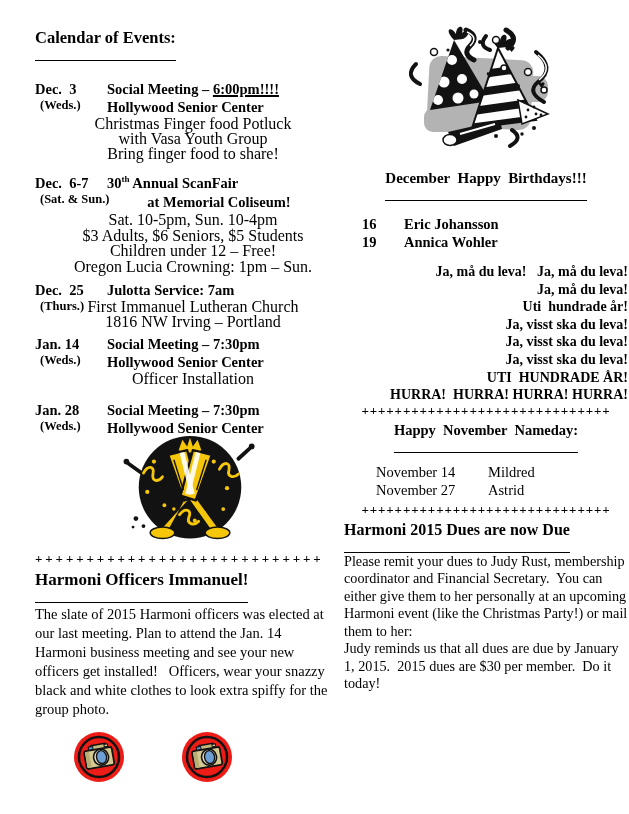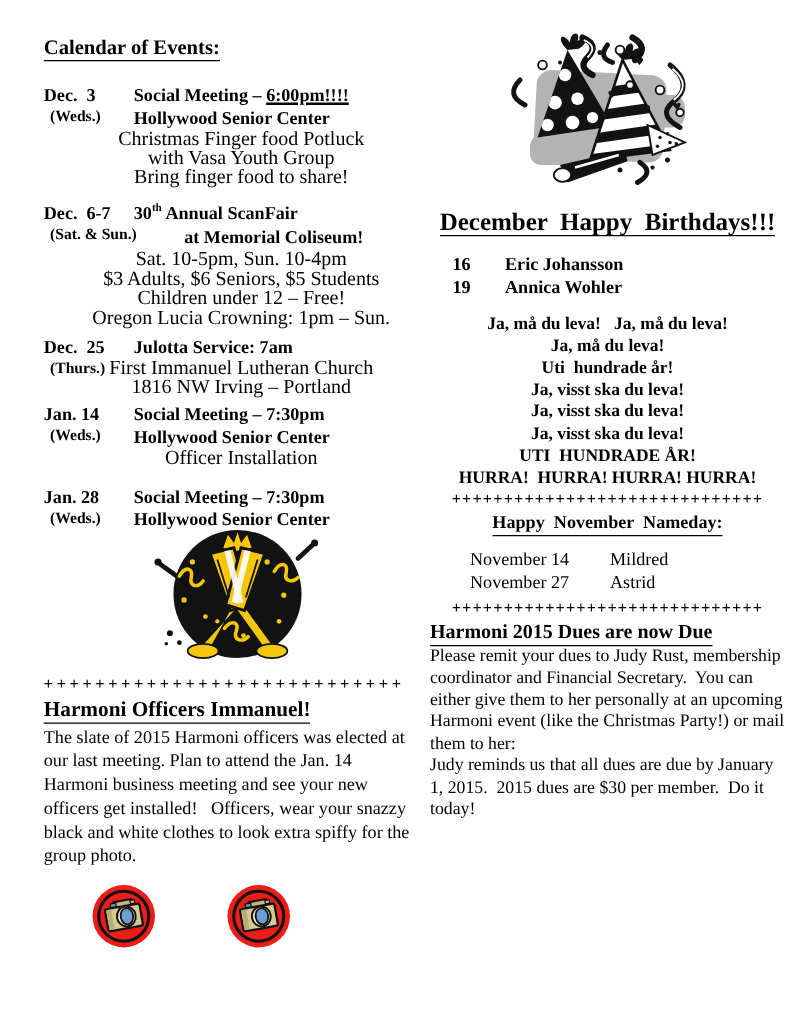--- a/index.html
+++ b/index.html
@@ -2,21 +2,21 @@
 <html><head>
 <meta charset="utf-8">
 <style>
   html,body{margin:0;padding:0;background:#fff;}
   .page{position:relative;width:629px;height:814px;background:#ffffff;overflow:hidden;
         font-family:"Liberation Serif", serif;color:#000;}
   [data-bind]{white-space:pre-wrap;}
   .col-left{position:absolute;left:35px;top:28px;width:296px;}
   .col-right{position:absolute;left:344px;top:24px;width:284px;}
   .h-title{font-size:16.5px;font-weight:bold;line-height:20px;}
-  .h-title .ul, .ul-inline{border-bottom:1.8px solid #000;display:inline-block;padding-bottom:0px;}
+  .h-title .ul, .ul-inline{border-bottom:1.8px solid #000;display:inline-block;padding-bottom:12px;}
   .event{display:flex;align-items:flex-start;justify-content:flex-end;}
   .e1{margin-top:19px;} .e2{margin-top:13px;} .e3{margin-top:7px;}
   .e4{margin-top:6px;} .e5{margin-top:15px;}
   .ecol1{width:72px;flex:none;}
   .ecol2{flex:1;min-width:0;}
   .edate{font-size:14.5px;font-weight:bold;line-height:18px;white-space:pre;}
   .eday{font-size:12.5px;font-weight:bold;line-height:15px;padding-left:5px;white-space:pre;}
   .main{font-size:14.5px;font-weight:bold;line-height:18px;}
   .main.lh19{line-height:19px;}
   .center{text-align:center;}
@@ -24,25 +24,25 @@
   .sub.lh155{line-height:15.5px;}
   .uline{text-decoration:underline;text-decoration-thickness:1.5px;}
   .sup{font-size:9px;vertical-align:super;line-height:0;}
   .divider{font-size:13px;font-weight:bold;letter-spacing:2.9px;line-height:15px;margin-top:4px;white-space:nowrap;}
   .divider-r{font-size:13px;font-weight:bold;letter-spacing:0.9px;line-height:14px;text-align:center;white-space:nowrap;}
   .officers-title{font-size:17px;font-weight:bold;line-height:20px;margin-top:4px;}
   .para{font-size:14.5px;line-height:19px;margin-top:2px;}
   .champagne{display:block;margin:-2px 0 0 70px;}
   .cameras{display:flex;gap:56px;margin:12px 0 0 38px;}
   .party{display:block;margin:0 0 0 56px;}
-  .bday-title{font-size:20px;font-weight:bold;line-height:20px;text-align:center;margin-top:16px;}
+  .bday-title{font-size:15px;font-weight:bold;line-height:20px;text-align:center;margin-top:16px;}
   .bday-list{margin-top:14px;}
   .bday-row{display:flex;padding-left:18px;font-size:14.5px;font-weight:bold;line-height:18px;}
   .bday-day{width:42px;flex:none;}
-  .song{margin-top:12px;text-align:center;font-size:14px;font-weight:bold;line-height:17.6px;}
+  .song{margin-top:12px;text-align:right;font-size:14px;font-weight:bold;line-height:17.6px;}
   .nameday-title{font-size:14.5px;font-weight:bold;line-height:20px;text-align:center;margin-top:2px;}
   .nameday-list{margin-top:10px;}
   .nd-row{display:flex;padding-left:32px;font-size:14.5px;line-height:18px;}
   .nd-date{width:112px;flex:none;}
   .divider-r2{margin-top:4px;}
   .dues-title{font-size:16px;font-weight:bold;line-height:21px;margin-top:2px;}
   .dues-body{font-size:14.2px;line-height:17.5px;width:284px;}
   .address{font-size:14.5px;line-height:16.5px;padding-left:30px;}
   .dues-footer{font-size:14.2px;line-height:17.5px;}
 </style>

